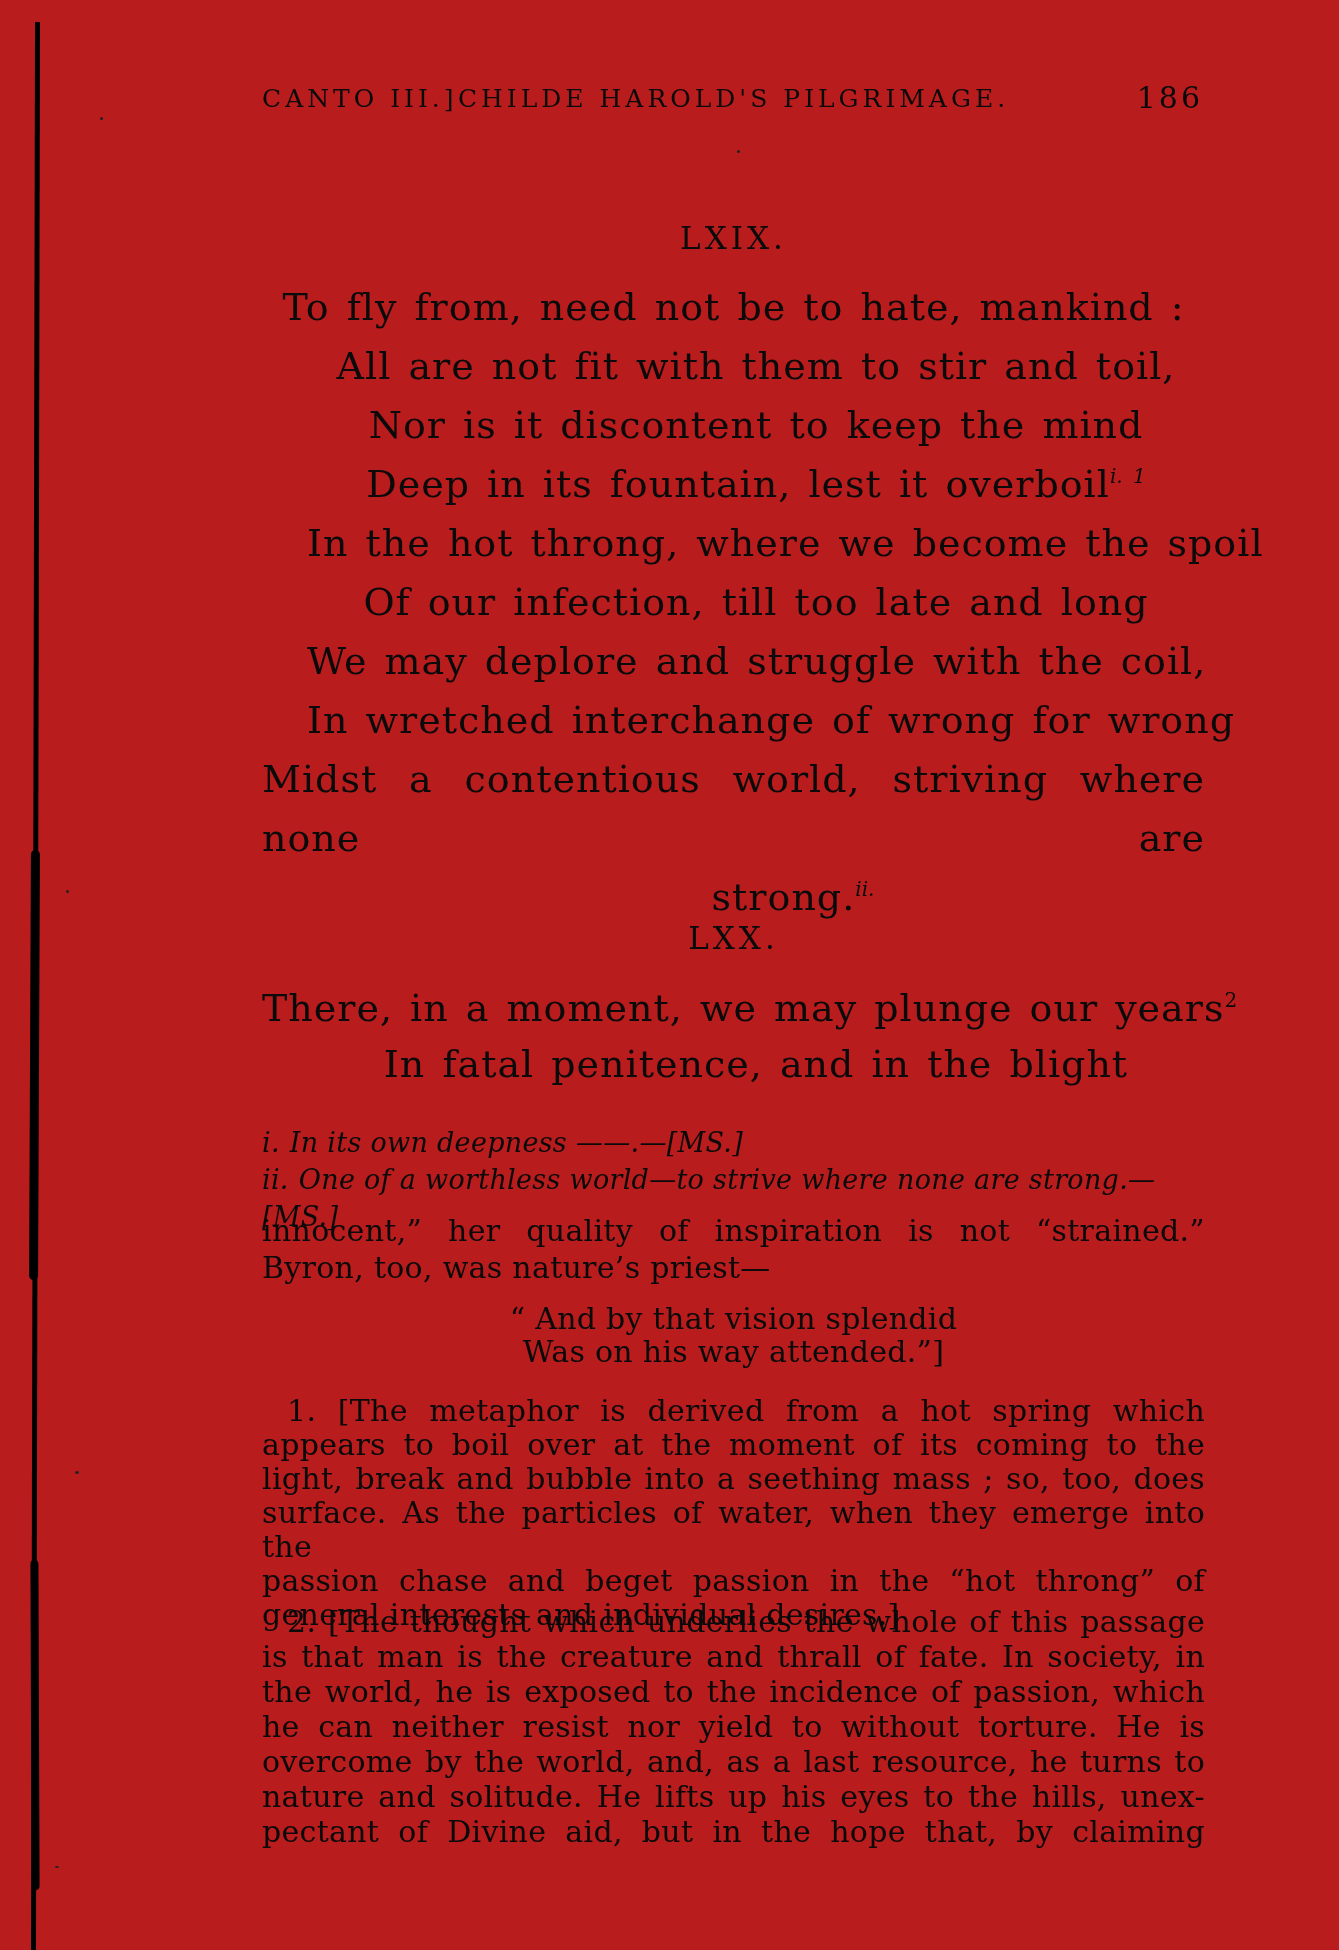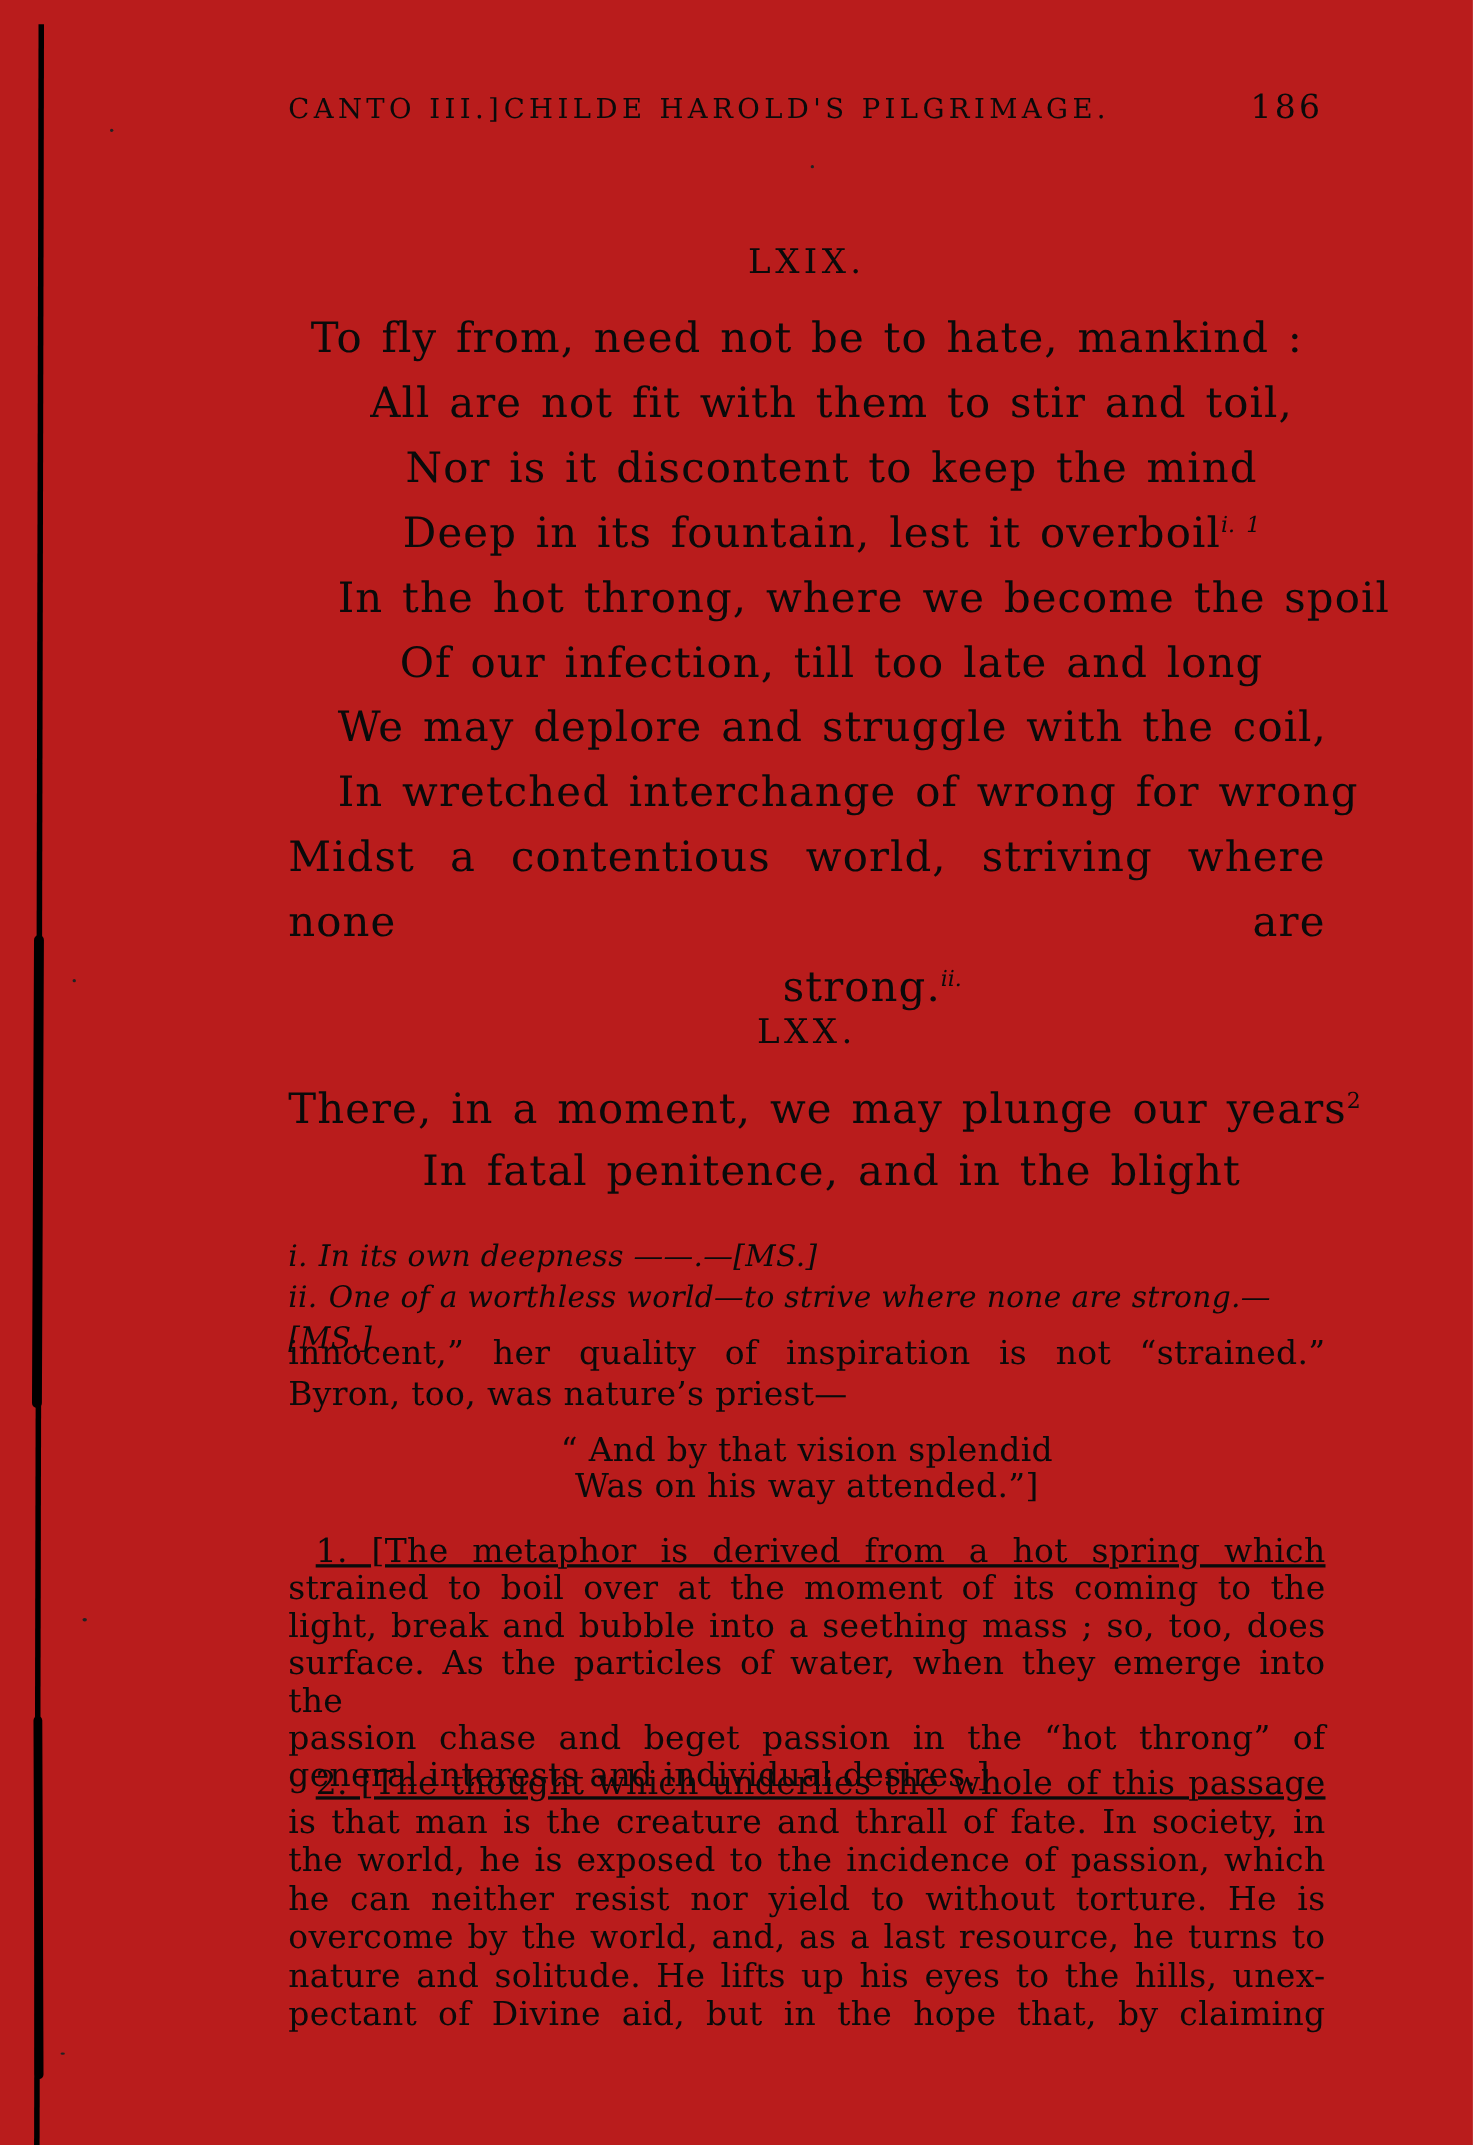--- a/index.html
+++ b/index.html
@@ -39,21 +39,21 @@
 
   .msnotes{top:1124px;font-size:27px;font-style:italic;line-height:37px;letter-spacing:0.3px;}
   .msnotes .lbl{padding-right:10px;}
 
   .prose{font-size:30px;line-height:37px;letter-spacing:0.3px;}
   .contpara{top:1212px;}
   .jline{text-align:justify;text-align-last:justify;}
   .quoteblk{top:1302px;line-height:33px;text-align:center;}
   .fn1{top:1394px;line-height:34px;}
   .fn2{top:1604px;line-height:35px;}
-  .fnindent{text-indent:25px;text-decoration:underline;}
+  .fnindent{text-indent:25px;}
 </style>
 </head>
 <body>
 
 <div class="page">
 
   <div class="spine"></div>
   <div class="spine-bulge1"></div>
   <div class="spine-bulge2"></div>
   <div class="speck" style="left:100px;top:117px;width:3px;height:3px;"></div>
@@ -100,21 +100,21 @@
     <div>Byron, too, was nature’s priest—</div>
   </div>
 
   <div class="col prose quoteblk">
     <div>“ And by that vision splendid</div>
     <div>Was on his way attended.”]</div>
   </div>
 
   <div class="col prose fn1">
     <div class="jline fnindent">1. [The metaphor is derived from a hot spring which</div>
-    <div class="jline">strained to boil over at the moment of its coming to the</div>
+    <div class="jline">appears to boil over at the moment of its coming to the</div>
     <div class="jline">light, break and bubble into a seething mass ; so, too, does</div>
     <div class="jline">surface.  As the particles of water, when they emerge into the</div>
     <div class="jline">passion chase and beget passion in the “hot throng” of</div>
     <div>general interests and individual desires.]</div>
   </div>
 
   <div class="col prose fn2">
     <div class="jline fnindent">2. [The thought which underlies the whole of this passage</div>
     <div class="jline">is that man is the creature and thrall of fate.  In society, in</div>
     <div class="jline">the world, he is exposed to the incidence of passion, which</div>

